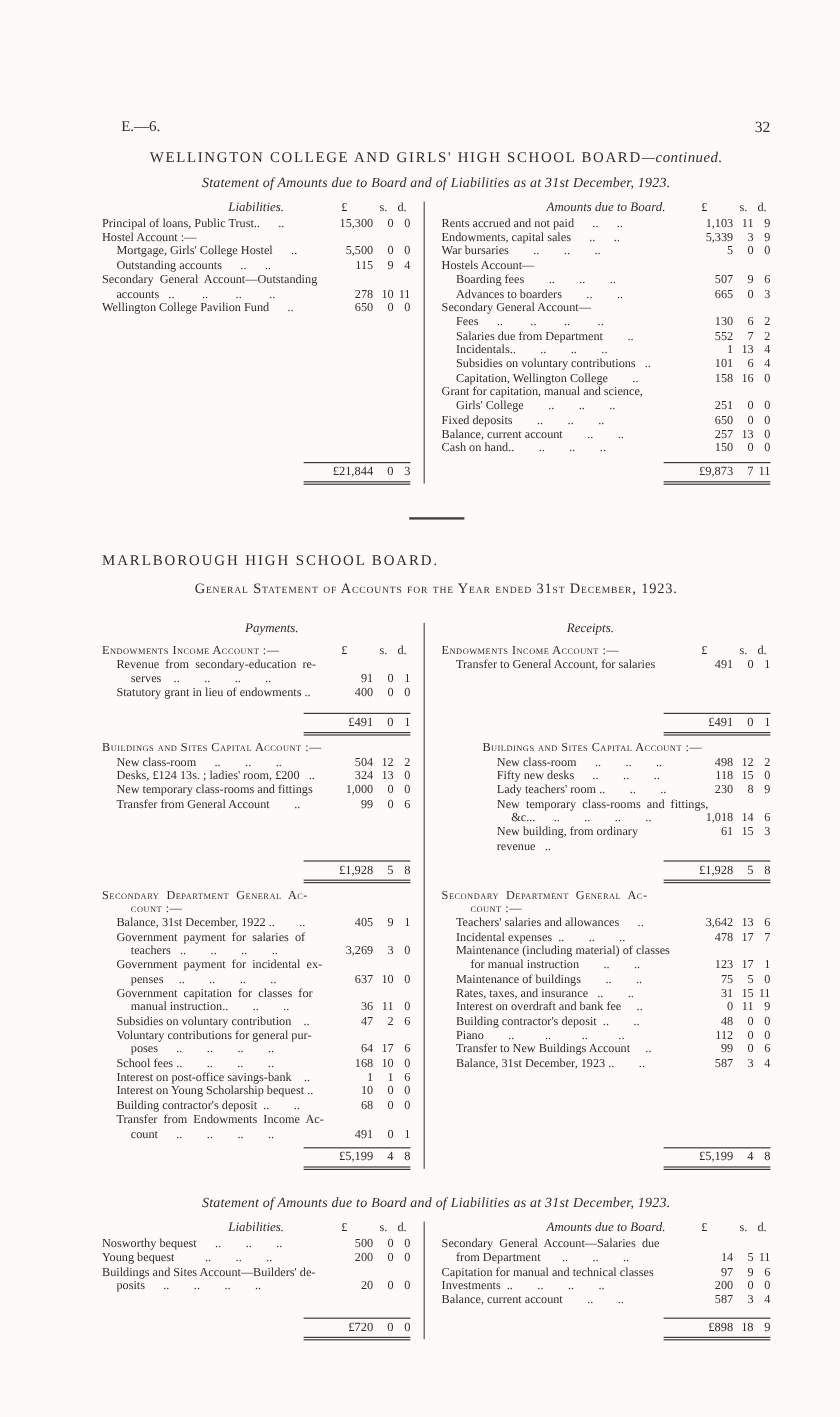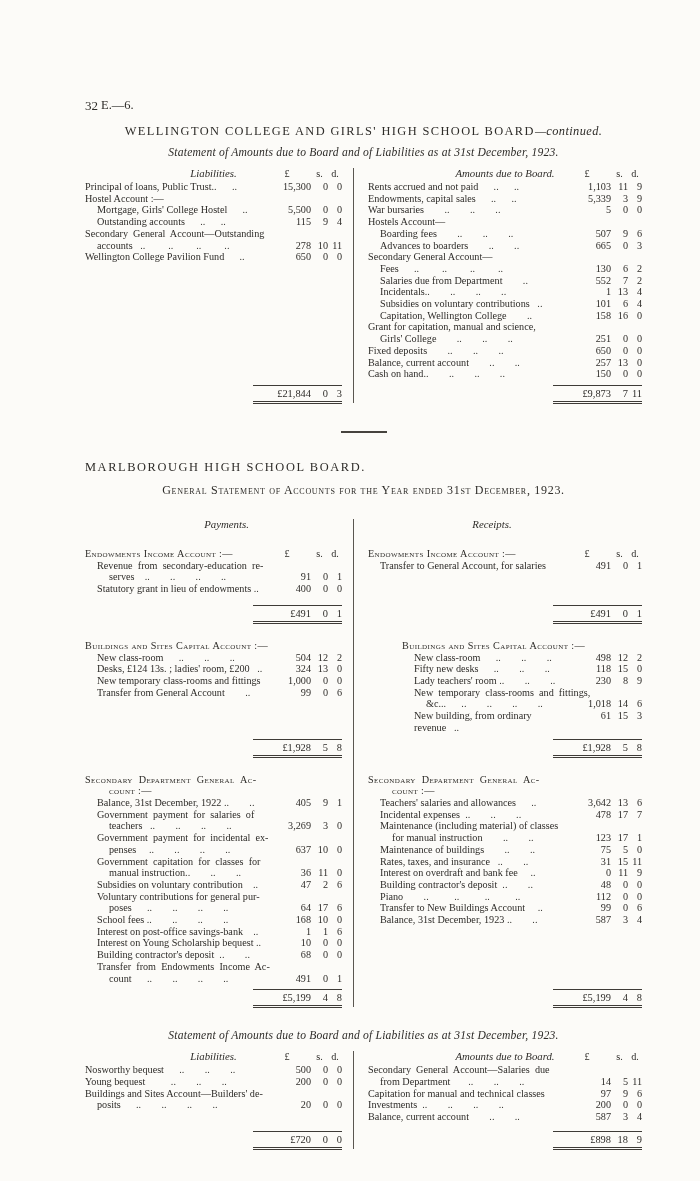--- a/index.html
+++ b/index.html
@@ -5,32 +5,32 @@
   * { box-sizing: border-box; }
   html,body { margin:0; padding:0; }
   body {
     width:700px; height:1181px; overflow:hidden;
     background:#fcfbf8; color:#2e2c29;
     font-family:"Liberation Serif","DejaVu Serif",serif;
     padding:98px 58px 0 85px;
   }
   .page-head { position:relative; height:16px; margin-bottom:10px; font-size:12.5px; }
   .doc-ref { position:absolute; left:16px; top:0; }
-  .page-num { position:absolute; left:0; right:0; text-align:left; top:0; font-size:13px; }
+  .page-num { position:absolute; left:0; right:0; text-align:right; top:0; font-size:13px; }
 
   .stmt-title { text-align:center; font-size:12.4px; letter-spacing:1.4px; margin-bottom:7px; }
   .stmt-title em { letter-spacing:0.4px; }
   .stmt-subtitle { text-align:center; font-style:italic; font-size:11.6px; margin-bottom:8px; letter-spacing:0.2px; }
   .board-title { text-align:left; font-size:12.4px; letter-spacing:1.6px; margin-bottom:8px;margin-top:12px; }
   .board-sub { text-align:center; font-variant:small-caps; font-size:12px; letter-spacing:0.7px; margin-bottom:20px; }
 
   .bands { position:relative; display:flex; flex-direction:column; }
   .bands::before { content:""; position:absolute; left:268px; top:1px; bottom:1px; width:1px; background:#5a5650; }
   .band { display:grid; grid-template-columns:268px 1fr; }
-  .band + .band { margin-top:16px; }
+  .band + .band { margin-top:5px; }
   .side { display:flex; flex-direction:column; }
   .side-left  { padding-right:11px; }
   .side-right { padding-left:15px; }
 
   .row { display:flex; align-items:baseline; font-size:10.2px; line-height:11.7px; }
   .row .lbl { flex:1 1 auto; white-space:pre-wrap; min-width:0; }
   .row.sc .lbl { font-variant:small-caps; letter-spacing:0.4px; }
   .row .ind1 { padding-left:12px; }
   .row .ind2 { padding-left:24px; }
   .amt { display:flex; flex:0 0 auto; }

